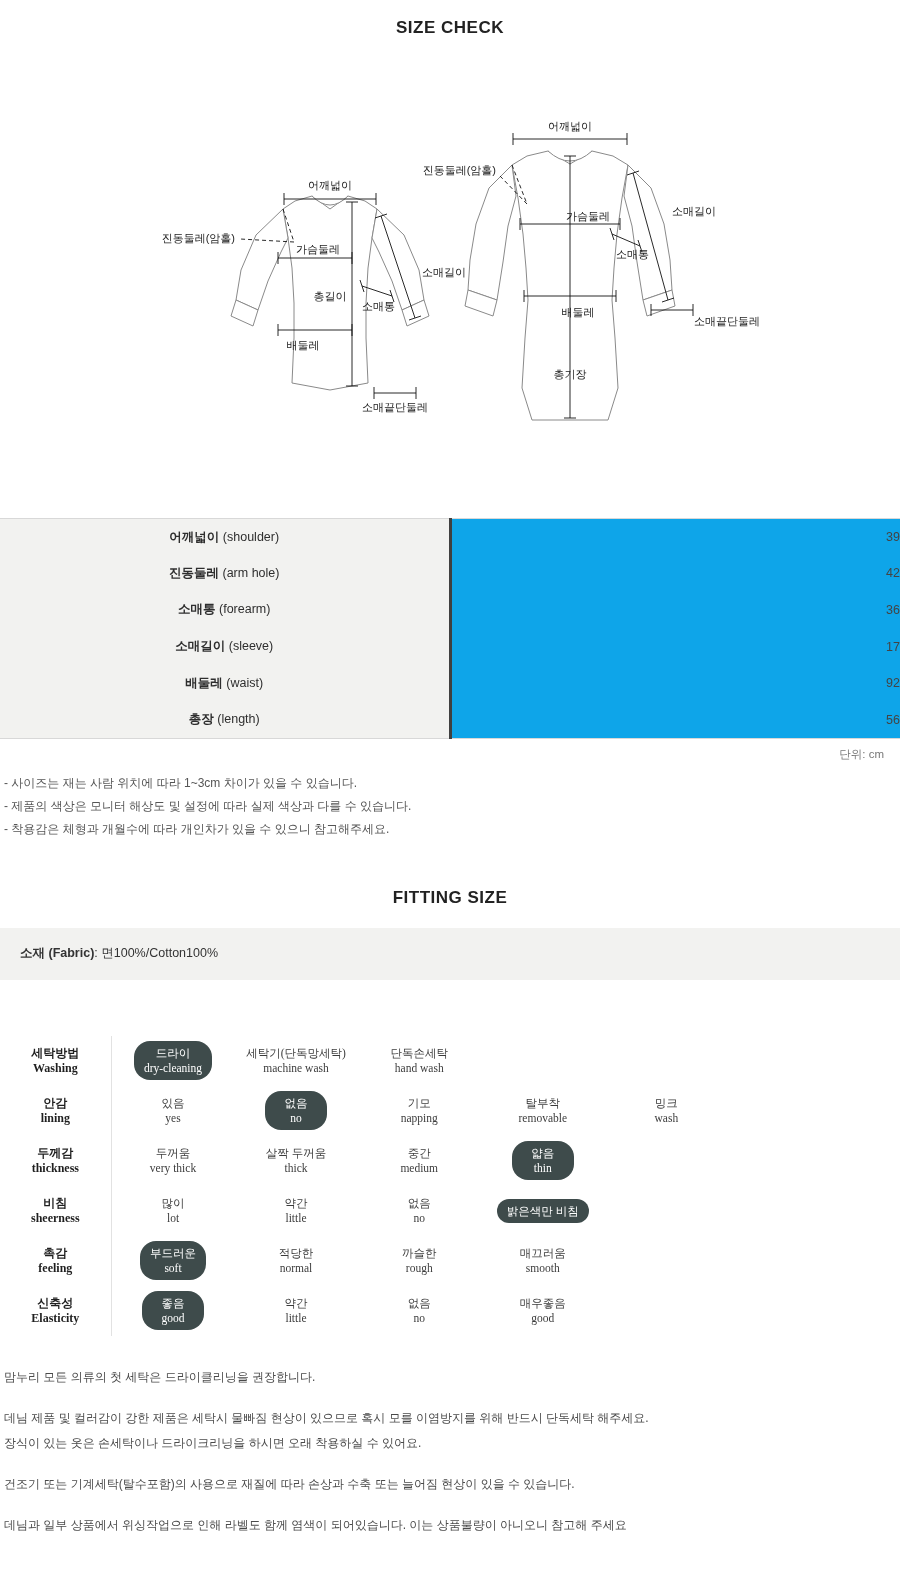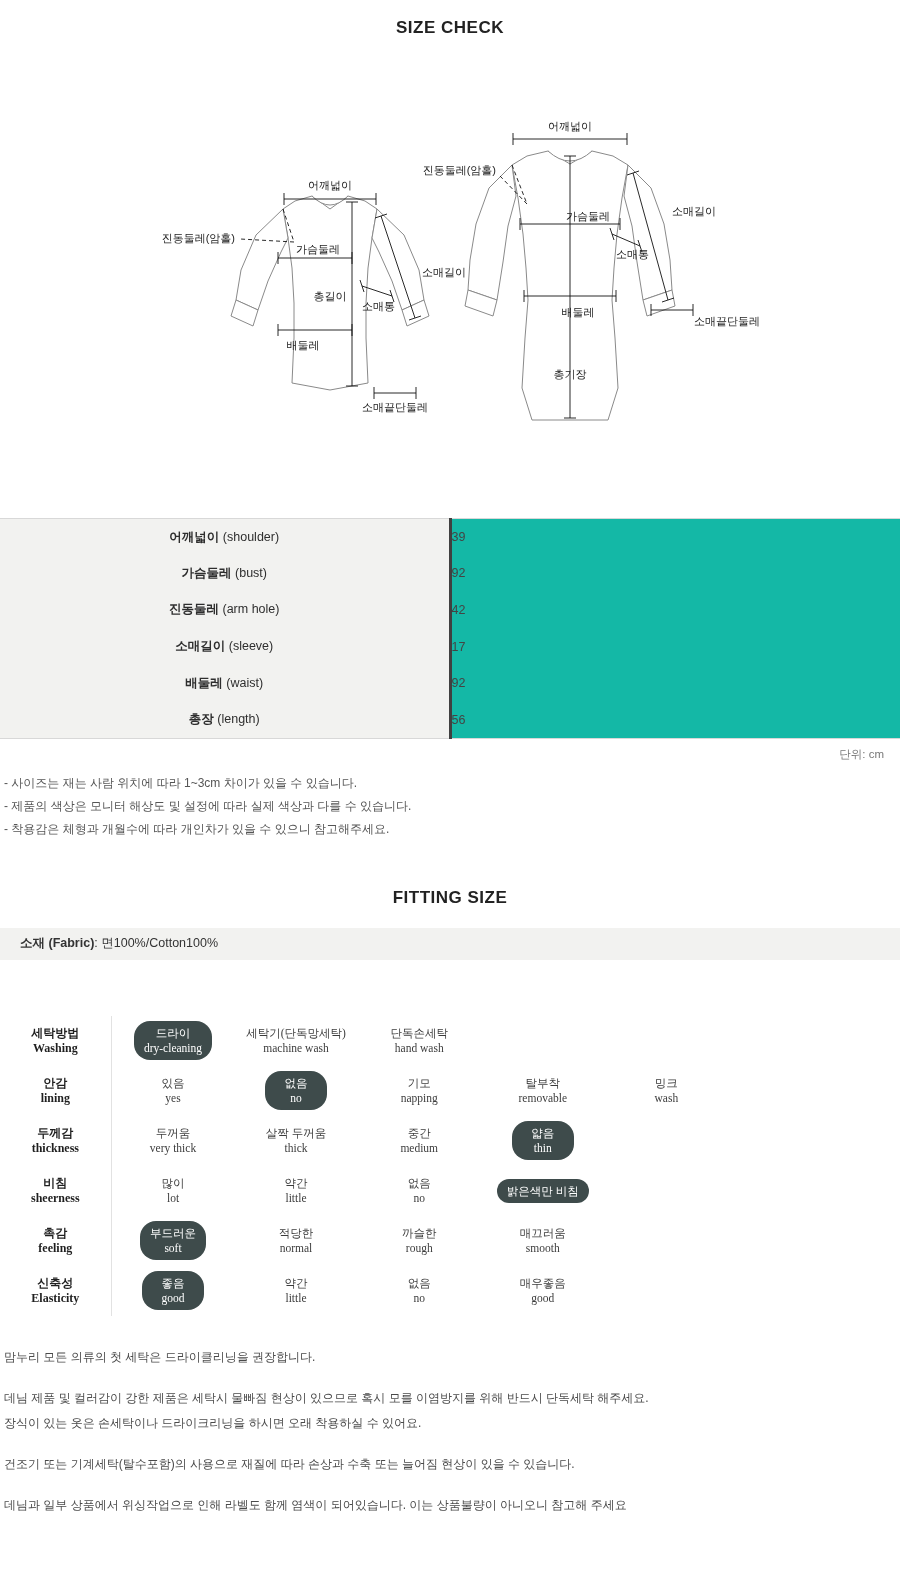--- a/index.html
+++ b/index.html
@@ -52,23 +52,23 @@
     width: 450px;
     background: #f2f2f0;
     text-align: center;
     font-weight: bold;
     color: #2e2e2e;
     border-right: 3px solid #404040;
   }
   .size-table td.label .en { font-weight: normal; }
   .size-table td.value {
     width: 450px;
-    text-align: left;
+    text-align: right;
     color: #444;
-    background: #14b8a6;
+    background: #0ea5e9;
   }
   .unit-row {
     width: 900px;
     text-align: right;
     padding: 8px 16px 0 0;
     font-size: 11.5px;
     color: #777;
   }
 
   
@@ -84,21 +84,21 @@
     text-align: center;
     font-size: 17px;
     font-weight: bold;
     color: #222;
     letter-spacing: 0.5px;
     padding: 46px 0 20px 0;
   }
   .fabric-bar {
     width: 900px;
     background: #f2f2f0;
-    height: 32px;
+    height: 52px;
     display: flex;
     align-items: center;
     padding-left: 20px;
     font-size: 12.5px;
     color: #333;
   }
   .fabric-bar .fb-label { font-weight: bold; }
 
   
   .matrix {
@@ -293,31 +293,31 @@
     <tbody>
       <tr>
         <td class="label">
           <span>어깨넓이</span>
           <span class="en">(shoulder)</span>
         </td>
         <td class="value">39</td>
       </tr>
       <tr>
         <td class="label">
-          <span>가슴둘레</span>
-          <span class="en">(bust)</span>
-        </td>
-        <td class="value">92</td>
-      </tr>
-      <tr>
-        <td class="label">
           <span>진동둘레</span>
           <span class="en">(arm hole)</span>
         </td>
         <td class="value">42</td>
+      </tr>
+      <tr>
+        <td class="label">
+          <span>소매통</span>
+          <span class="en">(forearm)</span>
+        </td>
+        <td class="value">36</td>
       </tr>
       <tr>
         <td class="label">
           <span>소매길이</span>
           <span class="en">(sleeve)</span>
         </td>
         <td class="value">17</td>
       </tr>
       <tr>
         <td class="label">

